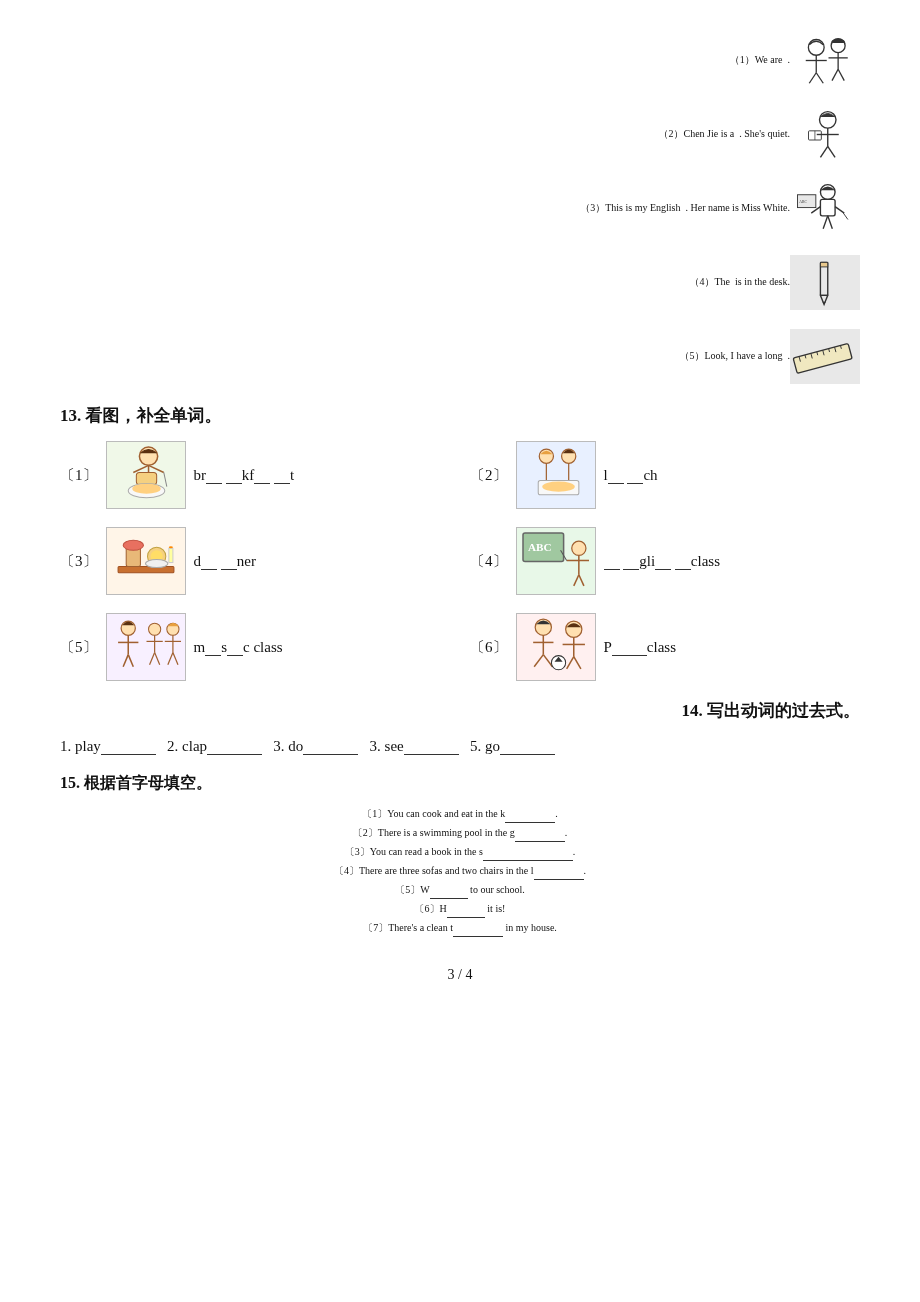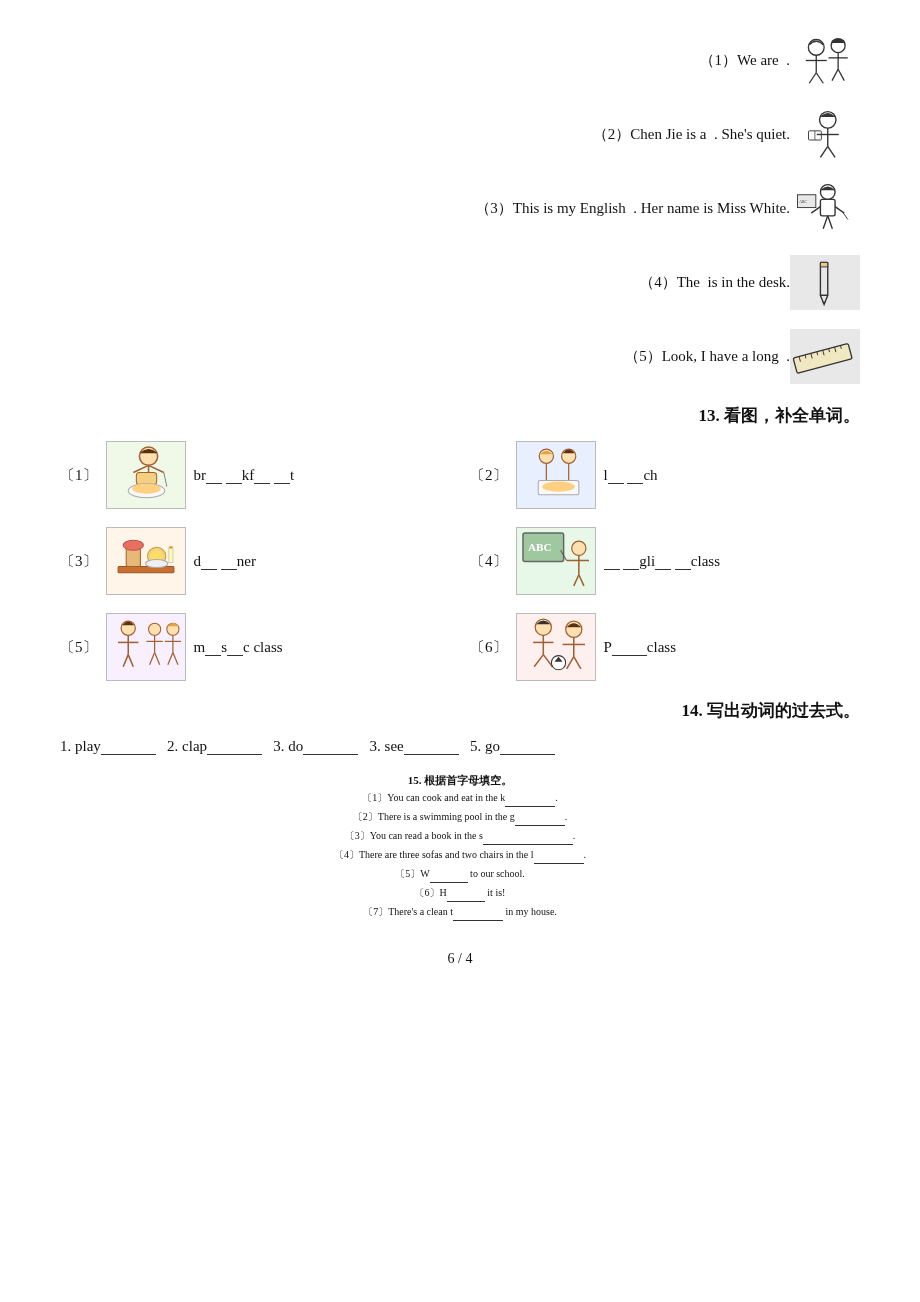--- a/index.html
+++ b/index.html
@@ -22,32 +22,32 @@
       margin-bottom: 18px;
     }
     .sentence-row {
       display: flex;
       align-items: center;
       margin-bottom: 14px;
       position: relative;
       min-height: 60px;
     }
     .sentence-row .sentence-text {
-      font-size: 15px;
+      font-size: 10px;
     }
     .img-pencil {
       background: #e8e8e8;
     }
     .img-ruler {
       background: #e8e8e8;
     }
 
     
     .section-13-header {
-      text-align: right;
+      text-align: left;
       font-size: 17px;
       font-weight: bold;
       margin-bottom: 14px;
     }
     .grid-13 {
       display: grid;
       grid-template-columns: 1fr 1fr;
       gap: 18px 20px;
       margin-bottom: 18px;
     }
@@ -97,23 +97,24 @@
     .verb-blank {
       display: inline-block;
       border-bottom: 1px solid #333;
       min-width: 55px;
       height: 16px;
       vertical-align: bottom;
     }
 
     
     .section-15-header {
-      text-align: center;
-      font-size: 11px;
+      text-align: left;
+      font-size: 16px;
       font-weight: bold;
+      margin-bottom: 10px;
     }
     .section-15-content {
       font-size: 10px;
       line-height: 1.9;
       text-align: center;
     }
     .fill-blank {
       display: inline-block;
       border-bottom: 1px solid #333;
       min-width: 60px;
@@ -426,15 +427,15 @@
       </div>
       <div>
         〔6〕H<span class="fill-blank fill-blank-short"></span> it is!
       </div>
       <div>
         〔7〕There's a clean t<span class="fill-blank fill-blank-mid"></span> in my house.
       </div>
     </div>
   </div>
 
-  <div class="page-num">6 / 4</div>
+  <div class="page-num">3 / 4</div>
 
 </div>
 
 </body></html>

